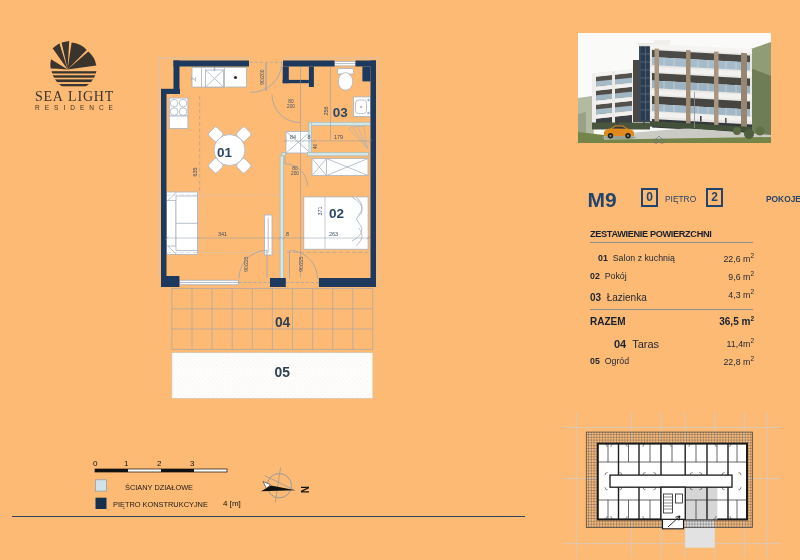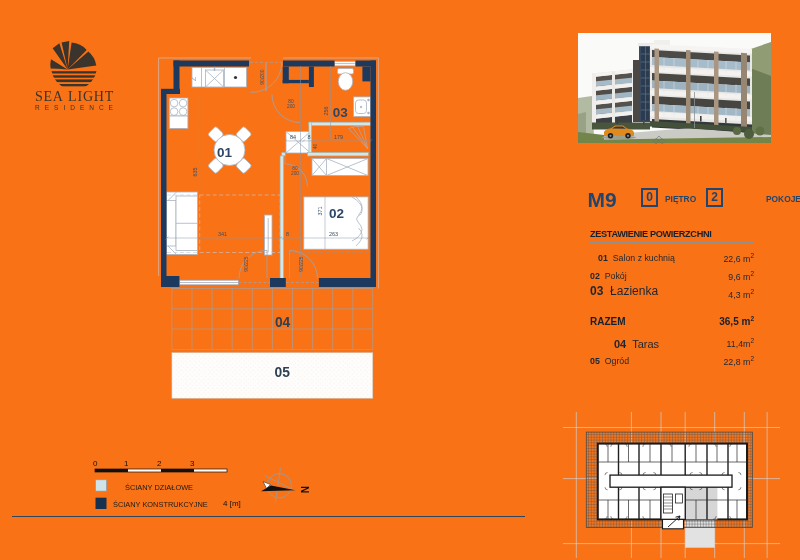--- a/index.html
+++ b/index.html
@@ -1,15 +1,15 @@
 <!DOCTYPE html>
 <html><head><meta charset="utf-8">
 <style>
 html,body{margin:0;padding:0;background:#fff;}
-#page{position:relative;width:800px;height:560px;background:#f97316;font-family:"Liberation Sans",sans-serif;overflow:hidden;}
+#page{position:relative;width:800px;height:560px;background:#fdba74;font-family:"Liberation Sans",sans-serif;overflow:hidden;}
 .abs{position:absolute;}
 .navy{color:#24456b;}
 .val{position:absolute;text-align:right;}
 sup{font-size:6.5px;vertical-align:4px;}
 </style></head>
 <body>
 <div id="page">
 
 <svg class="abs" style="left:47px;top:36px;" width="54" height="56" viewBox="0 0 54 56">
 
@@ -28,45 +28,45 @@
     <rect x="2" y="43.4" width="50" height="2.7"></rect>
     <rect x="2" y="48" width="50" height="2.3"></rect>
   </g>
 </g>
 </svg>
 <div class="abs" style="left:29.5px;top:88.5px;width:90px;text-align:center;font-family:'Liberation Serif',serif;font-size:14px;letter-spacing:0.8px;color:#3a342c;">SEA&nbsp;LIGHT</div>
 <div class="abs" style="left:31.5px;top:104px;width:90px;text-align:center;font-size:6.5px;letter-spacing:5px;color:#3a342c;">RESIDENCE</div>
 
 <div class="abs navy" style="left:587.5px;top:188px;font-size:21px;font-weight:bold;letter-spacing:0px;">M9</div>
 <div class="abs" style="left:641px;top:188px;width:13px;height:15px;border:2px solid #24456b;text-align:center;font-size:12px;font-weight:bold;color:#24456b;line-height:15px;">0</div>
-<div class="abs navy" style="left:665px;top:193.5px;font-size:8.4px;font-weight:bold;letter-spacing:0px;">PIĘTRO</div>
+<div class="abs navy" style="left:665px;top:193.5px;font-size:8.4px;font-weight:normal;letter-spacing:0px;">PIĘTRO</div>
 <div class="abs" style="left:706px;top:188px;width:13px;height:15px;border:2px solid #24456b;text-align:center;font-size:12px;font-weight:bold;color:#24456b;line-height:15px;">2</div>
 <div class="abs navy" style="left:730px;top:193.5px;font-size:8.4px;font-weight:bold;letter-spacing:0px;padding-left:36px;">POKOJE</div>
 
 <div class="abs" style="left:590px;top:228.5px;font-size:9.2px;font-weight:bold;color:#16202e;letter-spacing:-0.35px;">ZESTAWIENIE POWIERZCHNI</div>
 <div class="abs" style="left:590px;top:242px;width:163px;height:1px;background:#8f8f8f;"></div>
 
 <div class="abs" style="left:590px;top:252.5px;font-size:8.8px;color:#1c2633;padding-left:8px;"><b>01</b>&nbsp; Salon z kuchnią</div>
 <div class="val" style="left:650px;top:251.5px;width:104px;font-size:8.8px;color:#1c2633;">22,6 m<sup>2</sup></div>
 <div class="abs" style="left:590px;top:270.5px;font-size:8.8px;color:#1c2633;"><b>02</b>&nbsp; Pokój</div>
 <div class="val" style="left:650px;top:269.5px;width:104px;font-size:8.8px;color:#1c2633;">9,6 m<sup>2</sup></div>
-<div class="abs" style="left:590px;top:284px;font-size:12px;color:#1c2633;"><b>03</b>&nbsp; Łazienka</div>
+<div class="abs" style="left:590px;top:292px;font-size:10px;color:#1c2633;"><b>03</b>&nbsp; Łazienka</div>
 <div class="val" style="left:650px;top:287.5px;width:104px;font-size:8.8px;color:#1c2633;">4,3 m<sup>2</sup></div>
 
 <div class="abs" style="left:590px;top:308.5px;width:163px;height:1px;background:#8f8f8f;"></div>
 <div class="abs" style="left:590px;top:315.5px;font-size:10px;font-weight:bold;color:#16202e;">RAZEM</div>
 <div class="val" style="left:650px;top:314.5px;width:104px;font-size:10px;font-weight:bold;color:#16202e;">36,5 m<sup>2</sup></div>
 
 <div class="abs" style="left:590px;top:338px;font-size:11px;color:#1c2633;margin-left:24px;"><b>04</b>&nbsp; Taras</div>
 <div class="val" style="left:650px;top:337px;width:104px;font-size:8.8px;color:#1c2633;">11,4m<sup>2</sup></div>
 <div class="abs" style="left:590px;top:355.5px;font-size:8.8px;color:#1c2633;"><b>05</b>&nbsp; Ogród</div>
 <div class="val" style="left:650px;top:354.5px;width:104px;font-size:8.8px;color:#1c2633;">22,8 m<sup>2</sup></div>
 
 <div class="abs" style="left:113px;top:483px;font-size:7.4px;color:#1a1a1a;letter-spacing:0px;padding-left:12px;">ŚCIANY DZIAŁOWE</div>
-<div class="abs" style="left:113px;top:500px;font-size:7.4px;color:#1a1a1a;letter-spacing:0px;">ŚCIANY KONSTRUKCYJNE</div>
+<div class="abs" style="left:113px;top:500px;font-size:7.4px;color:#1a1a1a;letter-spacing:0px;">PIĘTRO KONSTRUKCYJNE</div>
 
 <div class="abs" style="left:93px;top:459px;font-size:8px;color:#111;">0</div>
 <div class="abs" style="left:124px;top:459px;font-size:8px;color:#111;">1</div>
 <div class="abs" style="left:157px;top:459px;font-size:8px;color:#111;">2</div>
 <div class="abs" style="left:190px;top:459px;font-size:8px;color:#111;">3</div>
 <div class="abs" style="left:223px;top:459px;font-size:8px;color:#111;margin-top:40px;">4 [m]</div>
 
 <div class="abs" style="left:12px;top:516px;width:513px;height:1px;background:#32445c;"></div>
 
 <svg class="abs" style="left:0;top:0;" width="800" height="560" viewBox="0 0 800 560">

